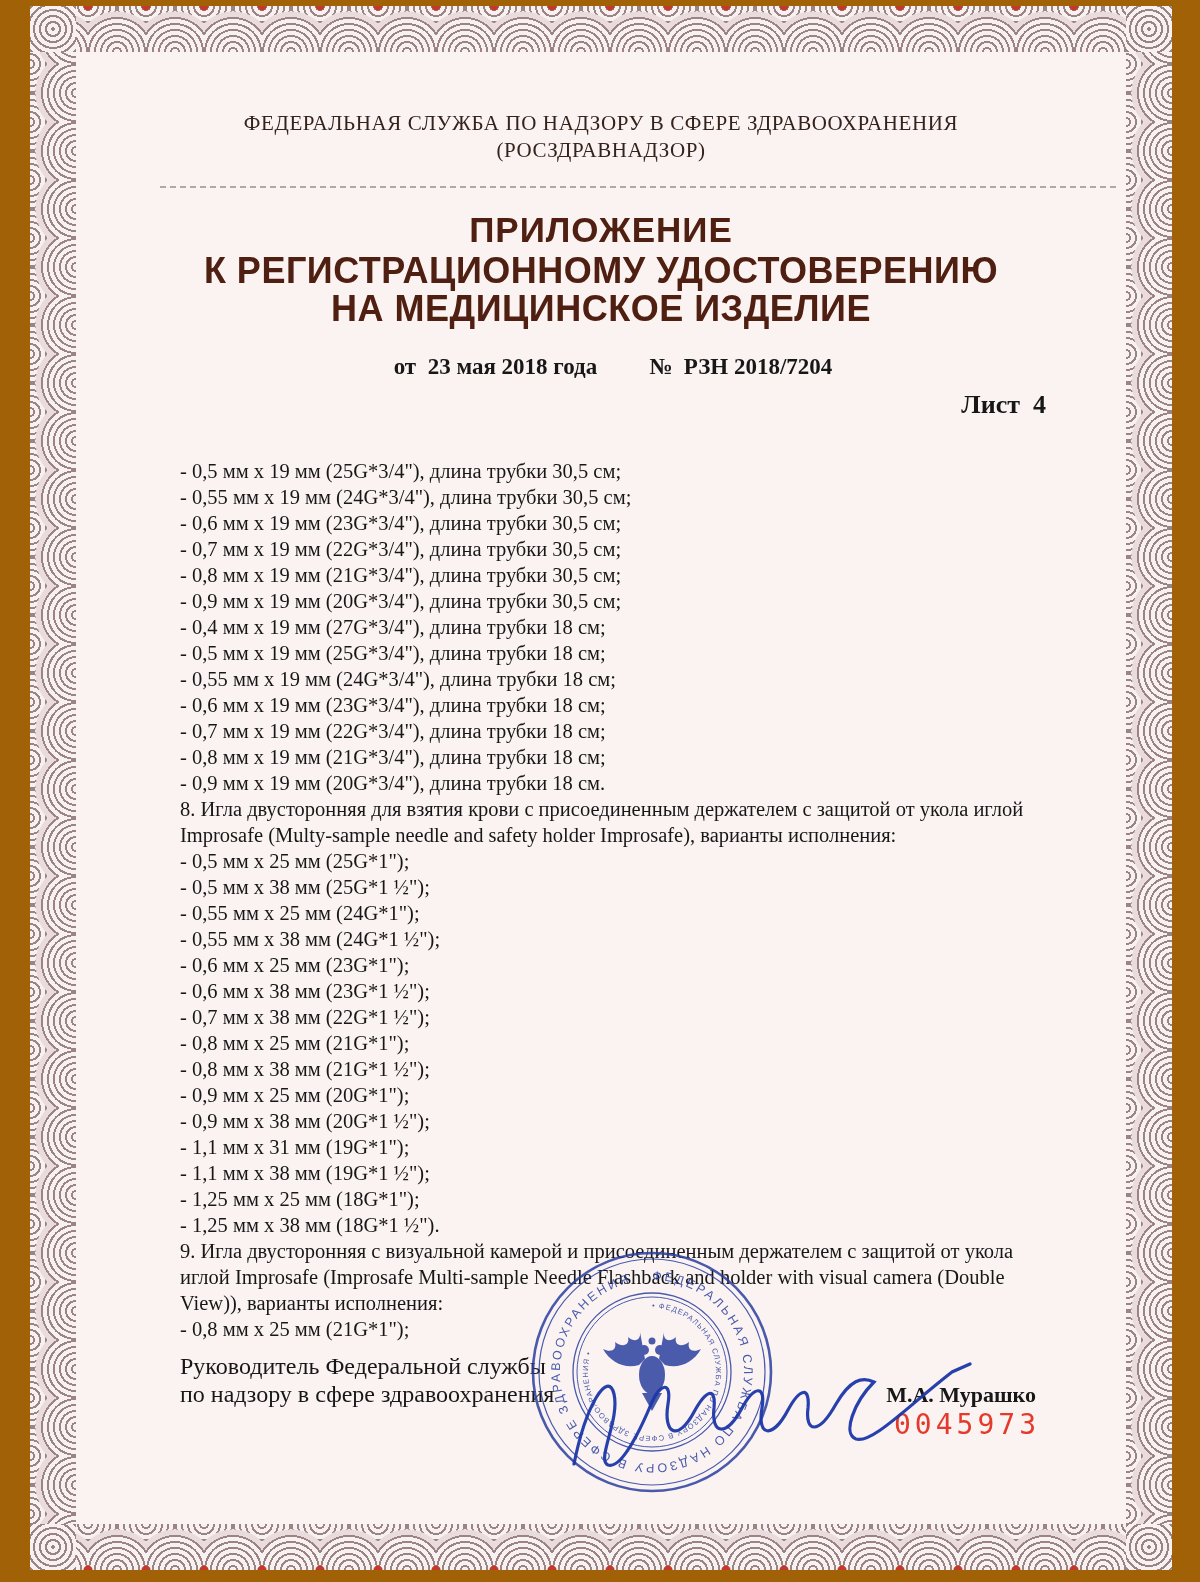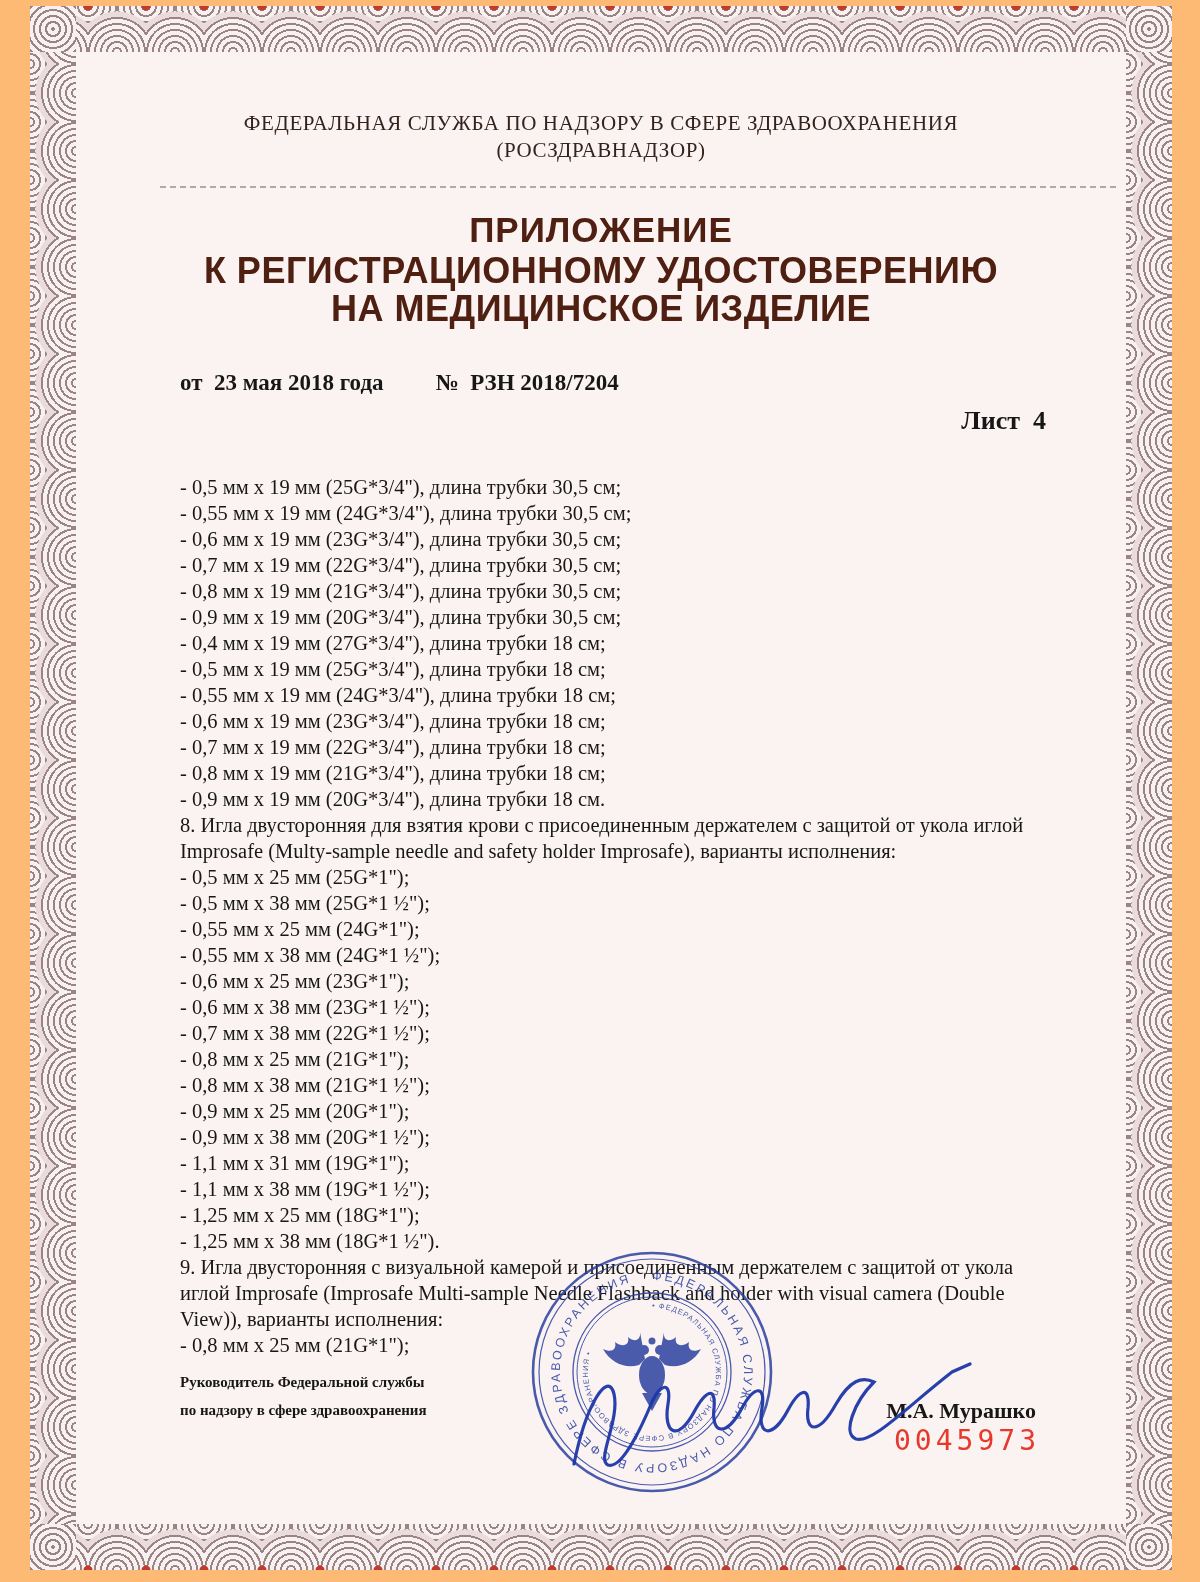--- a/index.html
+++ b/index.html
@@ -1,21 +1,21 @@
 <!DOCTYPE html>
 <html><head>
 <meta charset="utf-8">
 <style>
   html,body { margin:0; padding:0; }
   body {
     width:1200px; height:1582px; position:relative;
     background:#fdfcfc;
     font-family:"Liberation Serif", serif;
   }
-  .page { position:absolute; inset:0; overflow:hidden; background:#fdba74; }
+  .page { position:absolute; inset:0; overflow:hidden; background:#a16207; }
 
   
   .bd { position:absolute; background-color:#f2e9e9; }
   .bd-h {
     background-image:
       radial-gradient(circle at 50% 0%, #c23a2c 0 4px, rgba(194,58,44,0) 5px),
       radial-gradient(circle at 50% 100%, #f8f1f1 0 3px, #9d8484 3px 5px, #f8f1f1 5px 9px, #9d8484 9px 11px, #f8f1f1 11px 15px, #9d8484 15px 17px, #f8f1f1 17px 21px, #9d8484 21px 23px, #f8f1f1 23px 27px, #9d8484 27px 29px, #f8f1f1 29px 33px, #9d8484 33px 35px, #eadcdc 35px 40px, rgba(0,0,0,0) 41px),
       radial-gradient(circle at 50% 0%, #f8f1f1 0 3px, #9d8484 3px 5px, #f8f1f1 5px 9px, #9d8484 9px 11px, #f8f1f1 11px 15px, #9d8484 15px 17px, #f8f1f1 17px 21px, #9d8484 21px 23px, #f8f1f1 23px 27px, #9d8484 27px 29px, #f8f1f1 29px 33px, #9d8484 33px 35px, #eadcdc 35px 40px, rgba(0,0,0,0) 41px);
     background-size: 58px 9px, 58px 46px, 58px 46px;
     background-position: 29px 0, 0 0, 29px 0;
@@ -56,28 +56,28 @@
     padding: 58px 80px 0 104px;
     color:#171717; font-size:20.5px; line-height:26px;
     z-index:1;
   }
   .centered { margin-left:-104px; margin-right:-80px; text-align:center; }
   .agency { font-size:21px; line-height:27px; color:#33231c; letter-spacing:0.6px; }
   .dotted-sep { border-top:2px dashed #b3a6a6; margin:22px -70px 0 -20px; height:0; }
   .doc-title { margin-top:20px; color:#4f2012; font-family:Liberation Sans, sans-serif; font-weight:bold; }
   .doc-title .t1 { font-size:35px; line-height:44px; letter-spacing:1px; }
   .doc-title .t2, .doc-title .t3 { font-size:36px; line-height:38px; letter-spacing:0.5px; }
-  .meta-row { display:flex; justify-content:flex-start; gap:52px; margin-top:42px;
+  .meta-row { display:flex; justify-content:center; gap:52px; margin-top:26px;
               font-weight:bold; font-size:23px; white-space:pre; }
   .sheet-row { text-align:right; margin-top:12px; font-weight:bold; font-size:26px; white-space:pre; }
   .body-text { margin-top:40px; }
   .line { display:block; }
   .para { }
   .footer-row { display:flex; justify-content:space-between; align-items:flex-end; margin-top:10px; }
-  .sig-title { font-weight:bold; font-size:15px; line-height:28px; }
+  .sig-title { font-weight:normal; font-size:24px; line-height:28px; }
   .sig-name  { font-weight:bold; font-size:22px; padding-right:10px; }
   .serial-row { text-align:right; margin-top:4px; padding-right:6px; }
   .serial { font-family:"DejaVu Sans Mono", monospace; color:#e53a2b; font-size:28px; letter-spacing:4px; }
 
   
   .stamp { position:absolute; left:526px; top:1246px; width:252px; height:252px; z-index:3; opacity:0.85; pointer-events:none; }
   .signature { position:absolute; left:556px; top:1342px; width:440px; height:150px; z-index:4; opacity:0.95; pointer-events:none; }
 </style>
 </head>
 <body>

